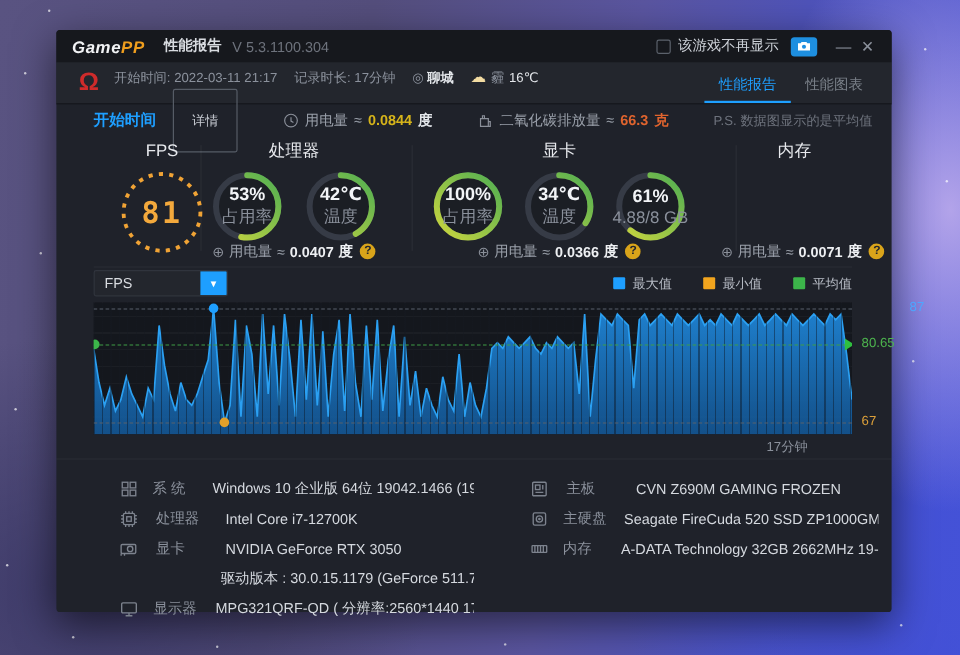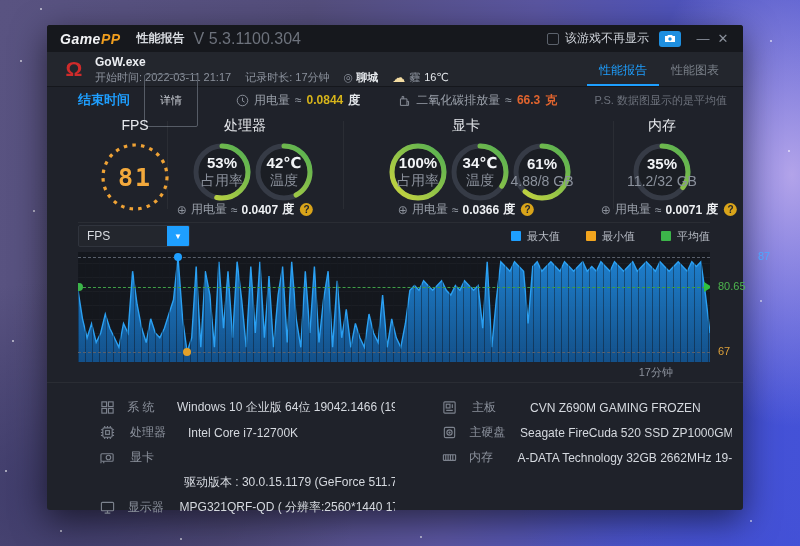--- a/index.html
+++ b/index.html
@@ -21,21 +21,21 @@
     position:absolute; left:47px; top:25px; width:696px; height:485px;
     background:#1f222a; border-radius:3px; box-shadow:0 10px 34px rgba(0,0,0,.55);
     color:#d5d9df; font-size:12px;
   }
   
   .titlebar { position:absolute; left:0; top:0; right:0; height:27px; background:#16181d;
     border-radius:3px 3px 0 0; display:flex; align-items:center; padding:0 10px 0 13px; }
   .logo { font-style:italic; font-weight:bold; font-size:14px; letter-spacing:.5px; }
   .logo .g { color:#f2f3f5; } .logo .pp { color:#f09e1e; }
   .tb-title { margin-left:16px; font-weight:bold; font-size:12px; color:#d8dbe0; }
-  .tb-ver { margin-left:9px; font-size:16px; color:#6d727c; }
+  .tb-ver { margin-left:9px; font-size:12px; color:#6d727c; }
   .tb-spacer { flex:1; }
   .cb { width:12px; height:12px; border:1px solid #5c626c; border-radius:2px; background:transparent; }
   .cb-label { margin:0 10px 0 6px; color:#ced2d9; font-size:12px; }
   .cam-btn { width:22px; height:16px; background:#1e8fe0; border-radius:3px; display:flex;
     align-items:center; justify-content:center; margin-right:12px; }
   .tb-min,.tb-close { color:#8b919c; width:20px; text-align:center; font-size:13px; line-height:16px; }
   .tb-min { letter-spacing:0; }
 
   
   .header { position:absolute; left:0; top:27px; right:0; height:34px; background:#23262d; display:flex; }
@@ -64,21 +64,21 @@
   .v-yellow { color:#d6b41a; font-weight:bold; }
   .v-orange { color:#e0642e; font-weight:bold; }
   .v-white { color:#e3e6ea; font-weight:bold; }
   .sb-note { margin-left:auto; color:#6d727c; font-size:11px; }
 
   
   .gauges { position:absolute; left:0; top:88px; right:0; height:106px; }
   .gdiv { position:absolute; top:8px; bottom:10px; width:1px; background:rgba(255,255,255,.05); }
   .panel { position:absolute; top:0; }
   .ptitle { text-align:center; font-size:14px; color:#e7e9ed; padding:4px 0 6px; }
-  .rings { display:flex; gap:0; justify-content:flex-end; }
+  .rings { display:flex; gap:0; justify-content:space-between; }
   .ring { position:relative; width:62px; height:62px; }
   .ring svg { position:absolute; inset:0; }
   .ring .rv { position:absolute; inset:0; display:flex; flex-direction:column; align-items:center; justify-content:center; }
   .ring .rv .val { font-size:15px; font-weight:bold; color:#f2f4f7; line-height:15px; }
   .ring .rv .lab { font-size:14px; color:#8b919c; margin-top:2px; white-space:nowrap; }
   .fps-circle { position:relative; width:72px; height:72px; margin:2px auto 0; }
   .fps-circle svg { position:absolute; inset:0; }
   .fps-val { position:absolute; inset:0; display:flex; align-items:center; justify-content:center;
     font-family:"DejaVu Sans Mono",monospace; font-size:25px; font-weight:bold; color:#f3a93c; letter-spacing:2px; }
   .power-row { position:absolute; top:88px; white-space:nowrap; display:flex; align-items:center; gap:4px;
@@ -178,21 +178,20 @@
           <circle cx="6" cy="5" r="1.7" fill="#1e8fe0"></circle>
         </svg>
     </span>
     <span class="tb-min">—</span>
     <span class="tb-close">✕</span>
   </div>
 
   <div class="header">
     <span class="omega">Ω</span>
     <div class="hcol">
-      <div class="game-exe">GoW.exe</div>
       <div class="meta">
         <span>开始时间: 2022-03-11 21:17</span>
         <span>记录时长: 17分钟</span>
         <span class="loc">
             <span>◎</span>
             <b>聊城</b>
           </span>
         <span class="wx">
             <span class="cloud">☁</span>
             <span>霾</span>
@@ -200,21 +199,21 @@
           </span>
       </div>
     </div>
     <div class="tabs">
       <span class="tab active">性能报告</span>
       <span class="tab">性能图表</span>
     </div>
   </div>
 
   <div class="statusbar">
-    <span class="sb-title">结束时间</span>
+    <span class="sb-title">开始时间</span>
     <span class="detail-btn">详情</span>
     <span class="sb-item">
       <span class="ic">
         <svg class="icn" viewBox="0 0 16 16" style="width:13px;height:13px">
             <circle cx="8" cy="8" r="6.5"></circle>
             <path d="M8 4.5v4l2.5 1.5"></path>
           </svg>
       </span>
       <span>用电量</span>
       <span>≈</span>
@@ -323,32 +322,20 @@
         <span>用电量</span>
           <span>≈</span>
         <span class="pv">0.0366</span>
         <span class="pv">度</span>
         <span class="help">?</span>
       </div>
     </div>
 
     <div class="panel" style="left:584px;width:62px">
       <div class="ptitle">内存</div>
-      <div class="rings">
-        <div class="ring">
-          <svg viewBox="0 0 62 62">
-              <circle cx="31" cy="31" r="26" fill="#1b1e24" stroke="#363b46" stroke-width="5"></circle>
-              <circle class="arc" cx="31" cy="31" r="26" fill="none" stroke="url(#ringGrad)" stroke-width="5" stroke-linecap="round" transform="rotate(-90 31 31)" stroke-dasharray="57.17698629533424 163.36281798666926"></circle>
-            </svg>
-          <div class="rv">
-              <span class="val">35%</span>
-              <span class="lab">11.2/32 GB</span>
-            </div>
-        </div>
-      </div>
       <div class="power-row" style="left:38px">
         <span class="pw-ic">⊕</span>
         <span>用电量</span>
           <span>≈</span>
         <span class="pv">0.0071</span>
         <span class="pv">度</span>
         <span class="help">?</span>
       </div>
     </div>
   </div>
@@ -422,20 +409,21 @@
         </div>
         <div class="sys-row">
           <span class="sys-ic">
             <svg class="icn" viewBox="0 0 16 16">
               <rect x="1" y="4" width="13" height="8" rx="1"></rect>
               <circle cx="9" cy="8" r="2.4"></circle>
               <path d="M1 12v2M4 12v2"></path>
             </svg>
           </span>
           <span class="sys-label">显卡</span>
+          <span class="sys-val">NVIDIA GeForce RTX 3050</span>
         </div>
         <div class="sys-row">
           <span class="sys-ic"></span>
           <span class="sys-label"></span>
           <span class="sys-val">驱动版本 : 30.0.15.1179 (GeForce 511.79)</span>
         </div>
         <div class="sys-row">
           <span class="sys-ic">
             <svg class="icn" viewBox="0 0 16 16">
               <rect x="1.5" y="2.5" width="13" height="9" rx="1"></rect>

